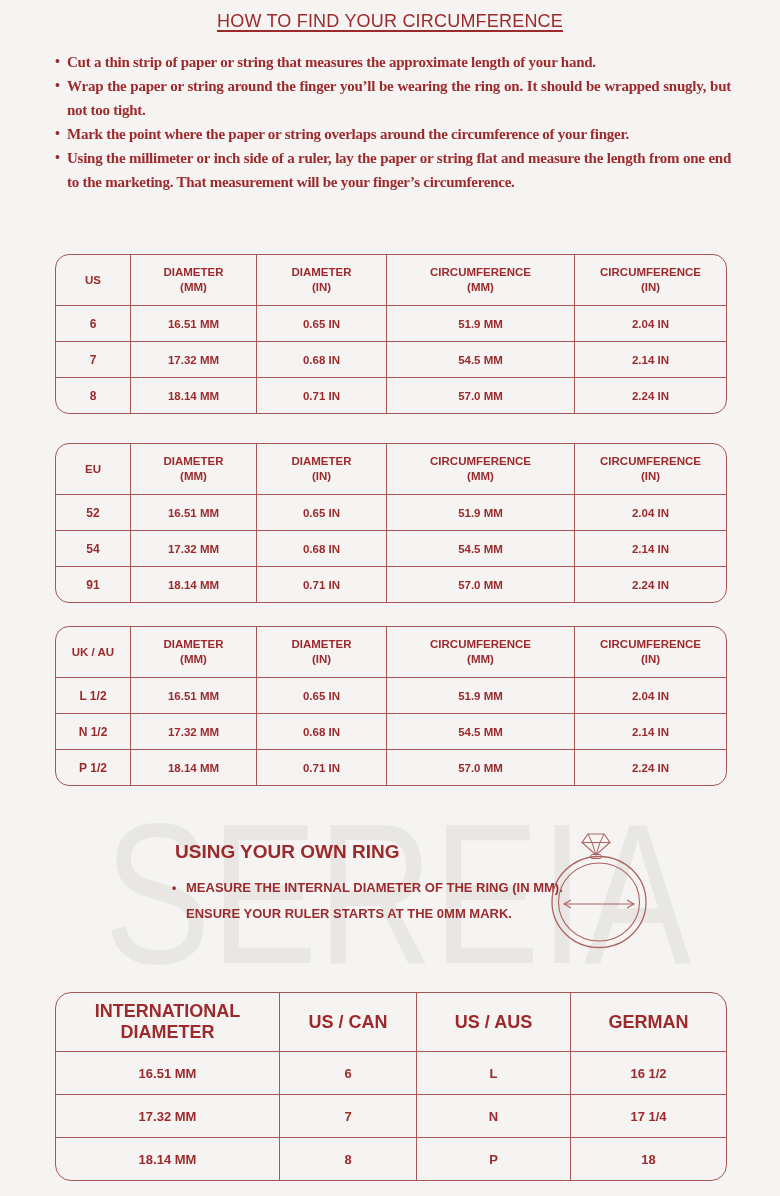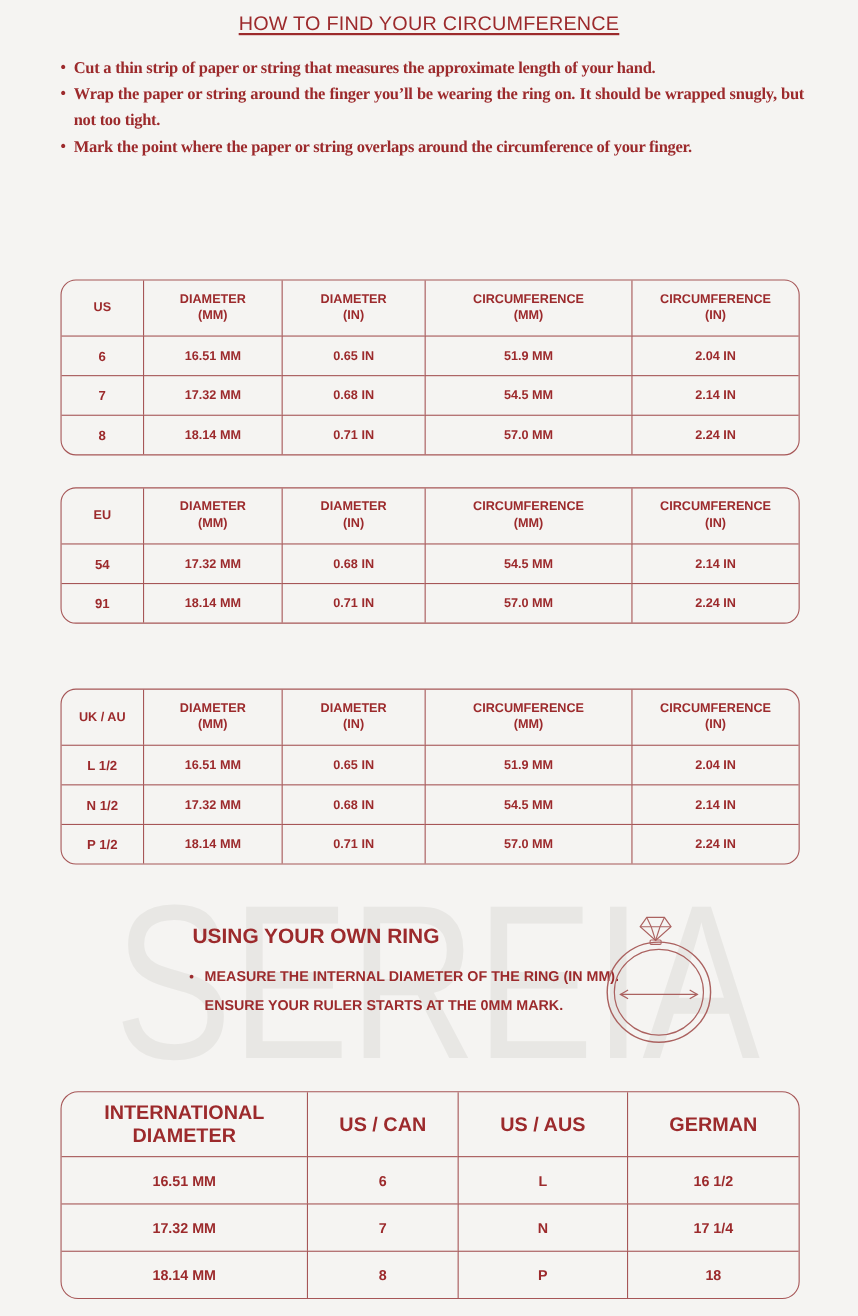--- a/index.html
+++ b/index.html
@@ -88,20 +88,21 @@
 <body>
 
 <div class="watermark">SEREIA</div>
 
 <h1 class="title"><span>HOW TO FIND YOUR CIRCUMFERENCE</span></h1>
 
 <ul class="instructions">
     <li>Cut a thin strip of paper or string that measures the approximate length of your hand.</li>
     <li>Wrap the paper or string around the finger you’ll be wearing the ring on. It should be wrapped snugly, but not too tight.</li>
     <li>Mark the point where the paper or string overlaps around the circumference of your finger.</li>
+    <li>Using the millimeter or inch side of a ruler, lay the paper or string flat and measure the length from one end to the marketing. That measurement will be your finger’s circumference.</li>
   </ul>
 
 <table class="rs-table size-table" id="table-us">
     <colgroup>
       <col style="width:74px">
       <col style="width:126px">
       <col style="width:130px">
       <col style="width:188px">
       <col style="width:152px">
     </colgroup>
@@ -170,20 +171,27 @@
         <th class="head-cell">
           <div>CIRCUMFERENCE</div>
           <div>(MM)</div>
         </th>
         <th class="head-cell">
           <div>CIRCUMFERENCE</div>
           <div>(IN)</div>
         </th>
       </tr>
       <tr>
+        <td class="row-label">52</td>
+        <td>16.51 MM</td>
+        <td>0.65 IN</td>
+        <td>51.9 MM</td>
+        <td>2.04 IN</td>
+      </tr>
+      <tr>
         <td class="row-label">54</td>
         <td>17.32 MM</td>
         <td>0.68 IN</td>
         <td>54.5 MM</td>
         <td>2.14 IN</td>
       </tr>
       <tr>
         <td class="row-label">91</td>
         <td>18.14 MM</td>
         <td>0.71 IN</td>

